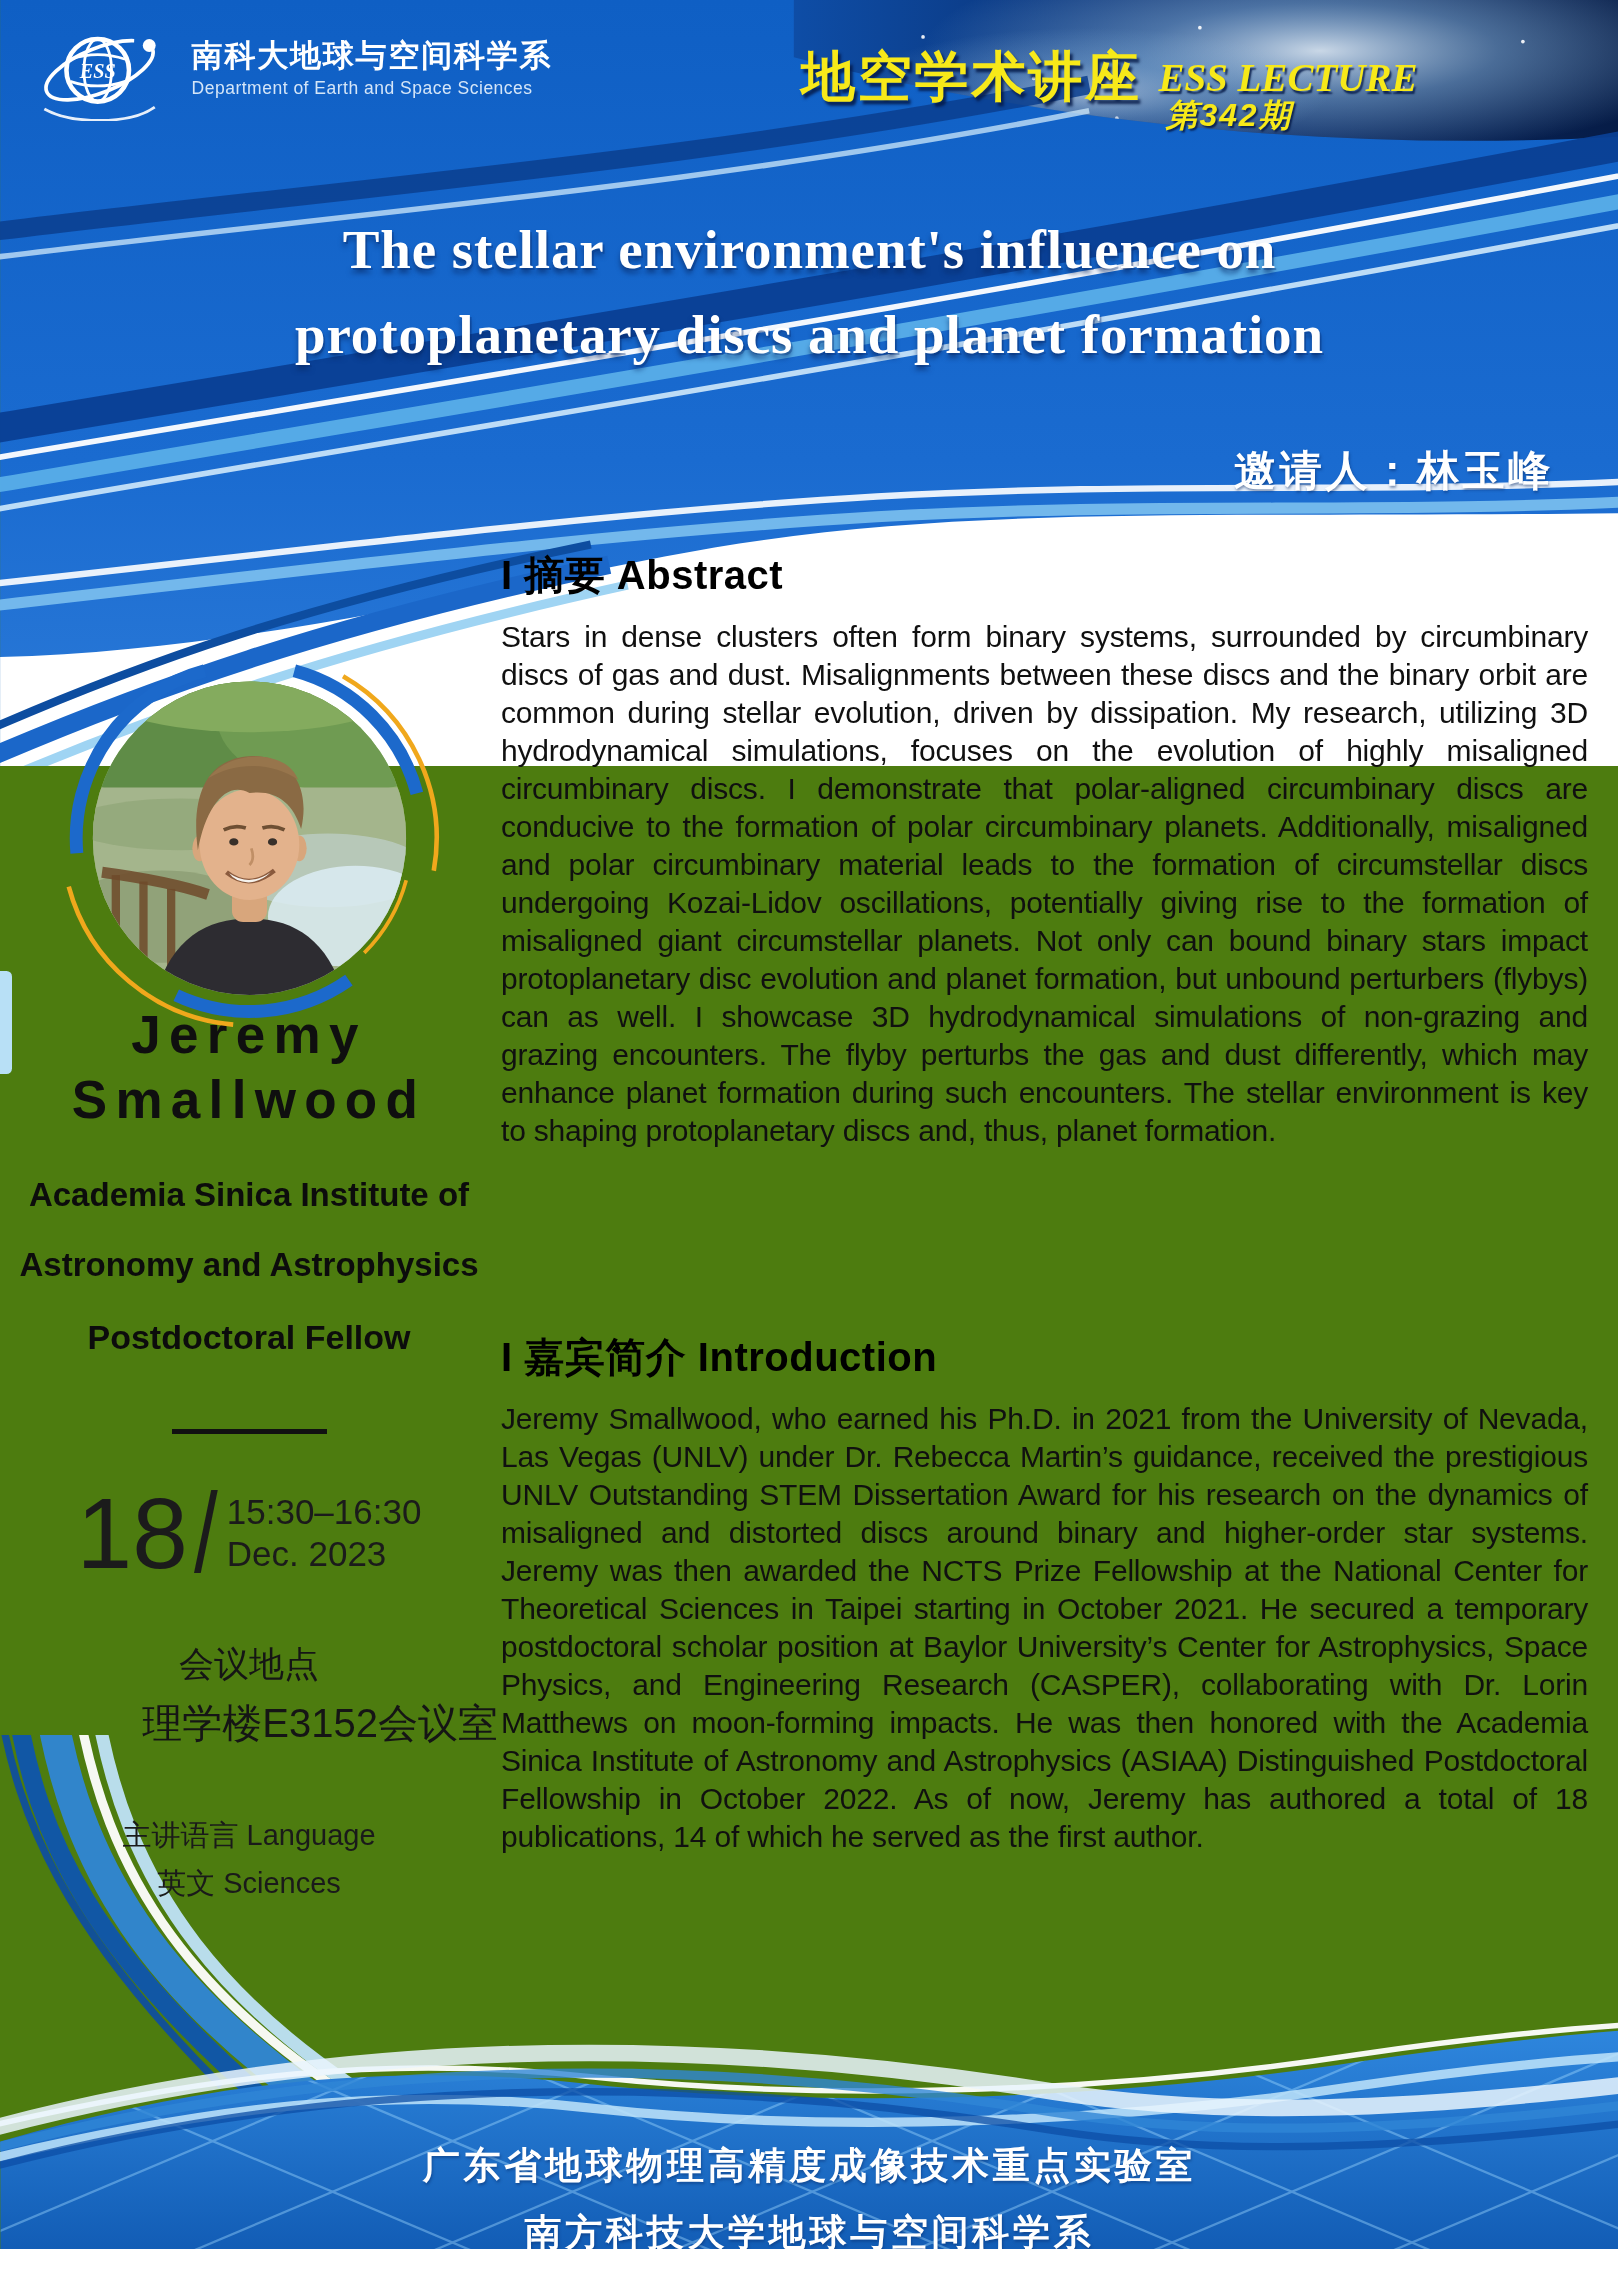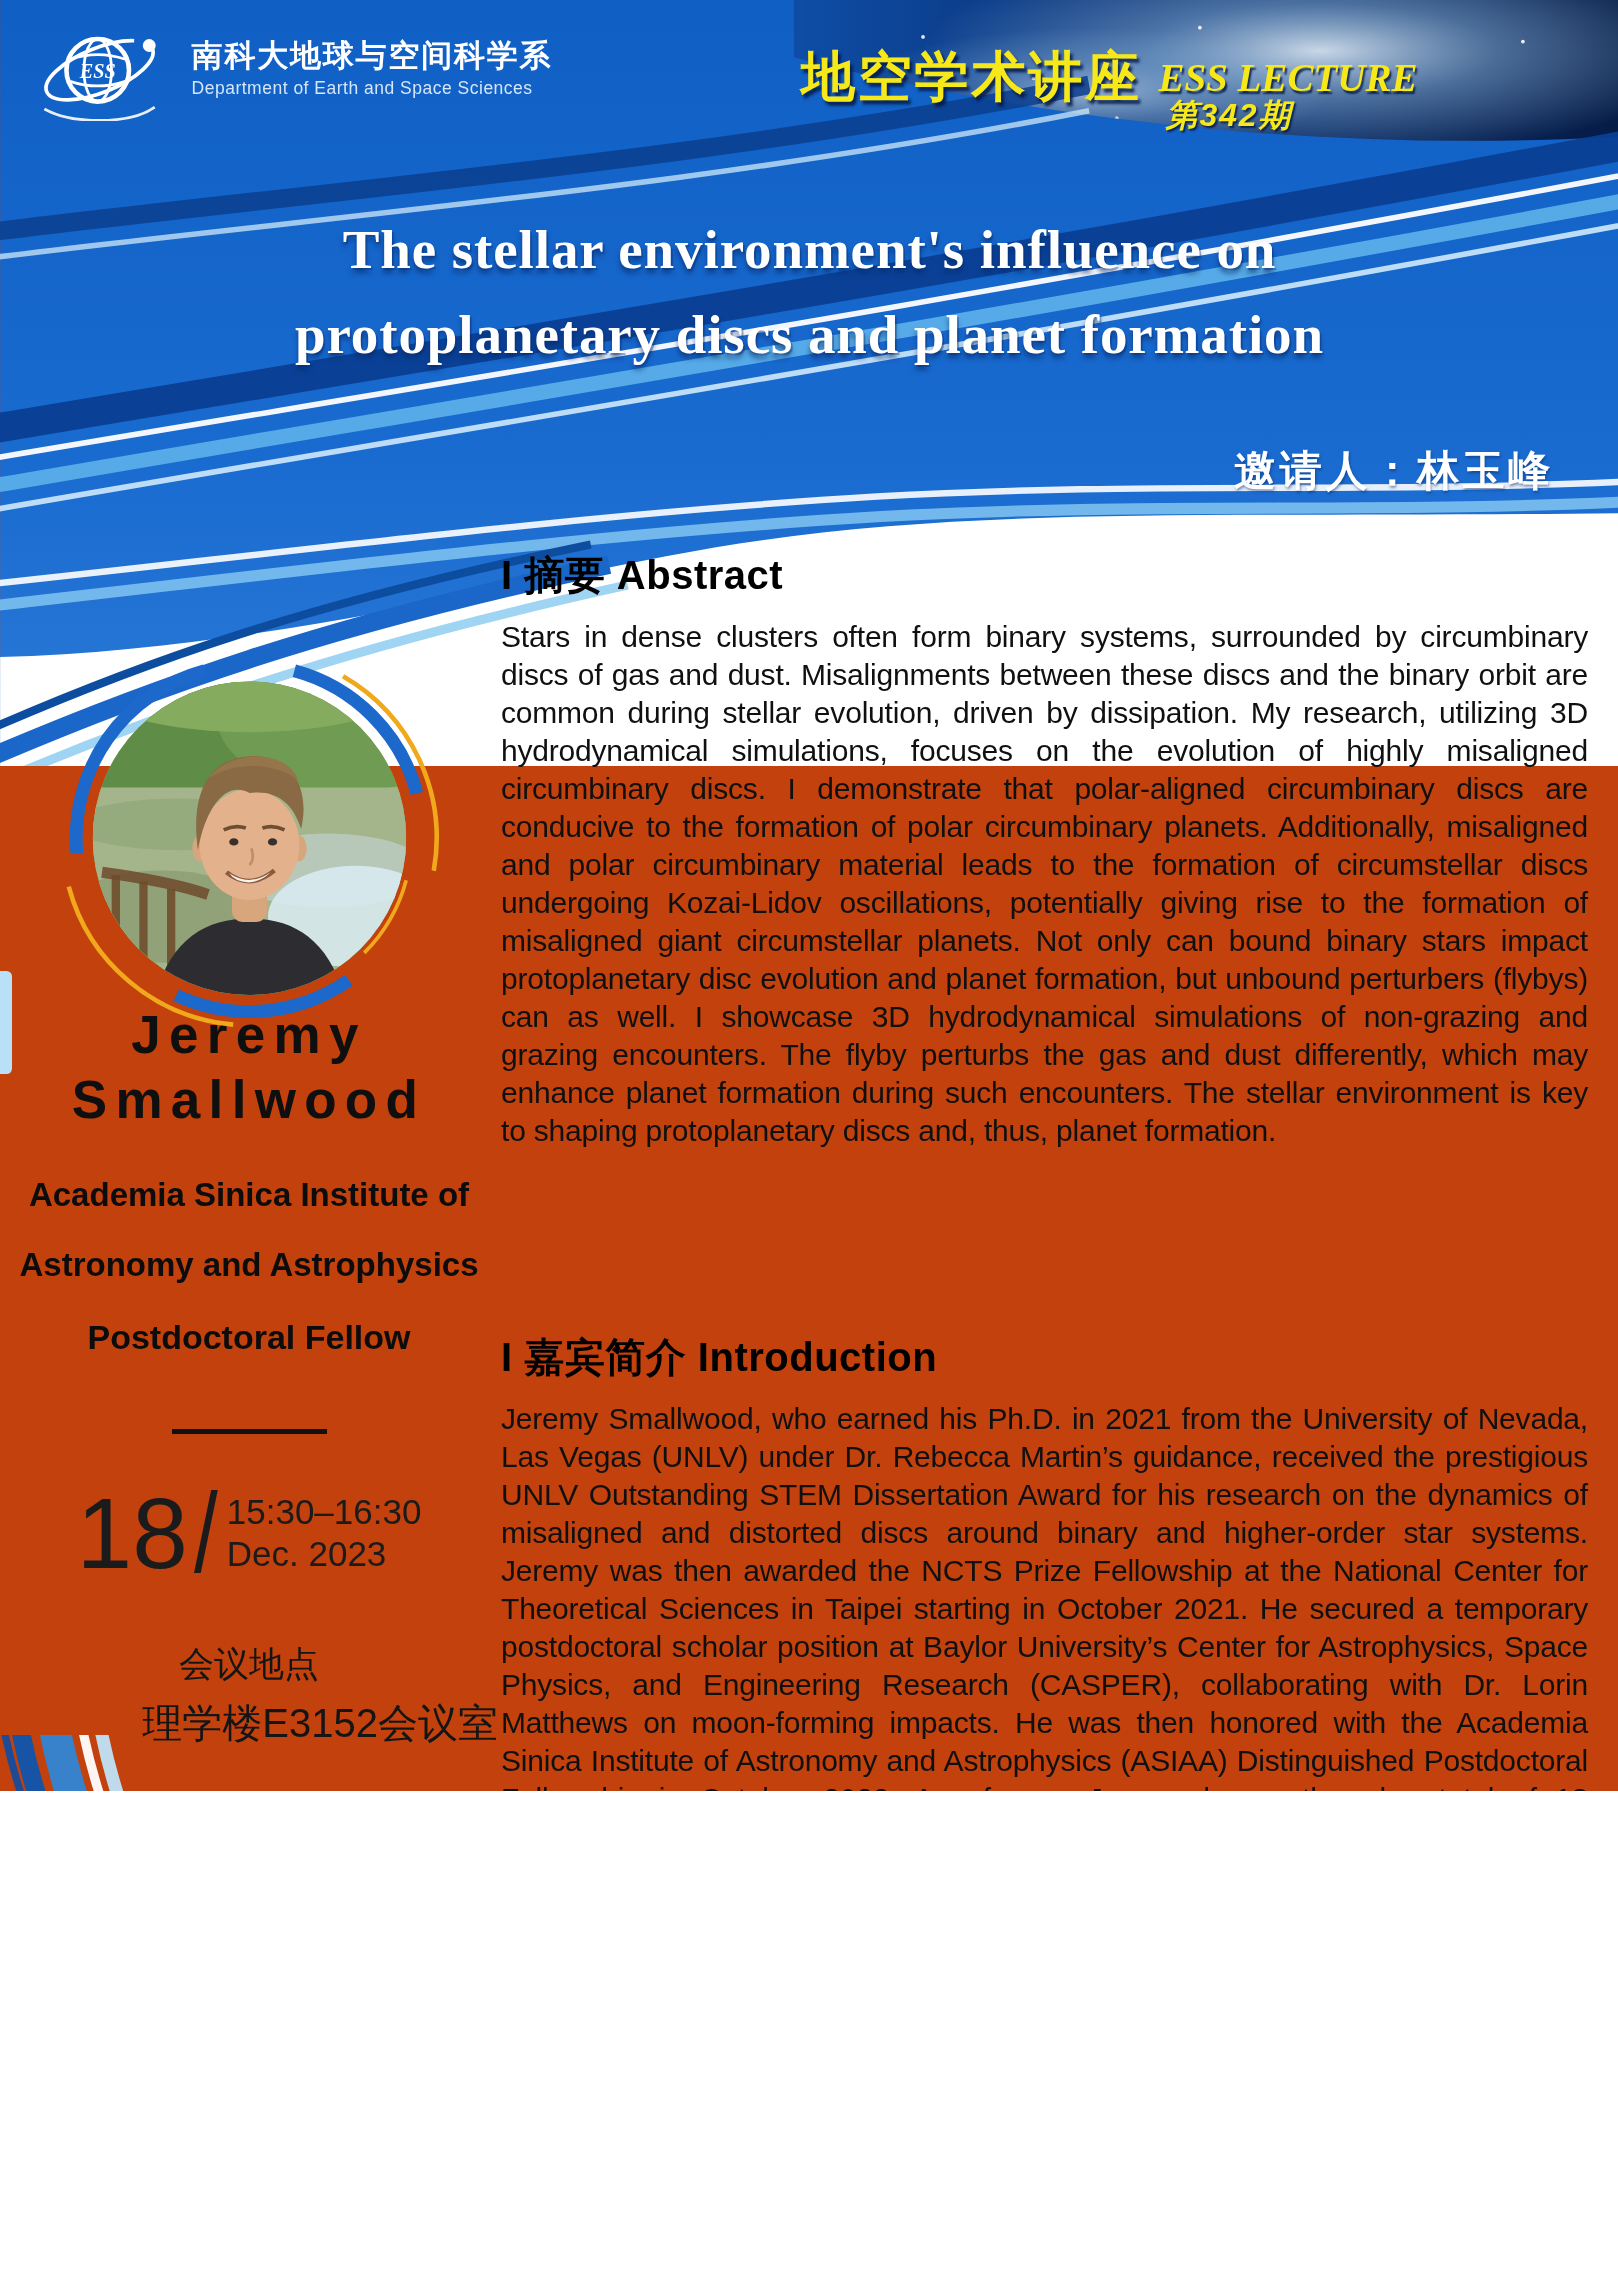--- a/index.html
+++ b/index.html
@@ -1,18 +1,18 @@
 <!DOCTYPE html>
 <html style="font-size:14.8px"><head>
 <meta charset="utf-8">
 <style>
   html,body{margin:0;padding:0;background:#ffffff;}
   .poster{
-    position:relative;width:1619px;height:1791px;overflow:hidden;
-    background:#c2410c;font-family:"Liberation Sans",sans-serif;
+    position:relative;width:1619px;height:2249px;overflow:hidden;
+    background:#4d7c0f;font-family:"Liberation Sans",sans-serif;
   }
   .abs{position:absolute;}
   svg{display:block;}
 
   
   .logo-group{left:37px;top:14.8px;display:flex;align-items:center;gap:16.6px;z-index:5;}
   .dept-zh{font-size:31px;font-weight:700;color:#ffffff;letter-spacing:1.8px;line-height:37px;}
   .dept-en{font-size:17.5px;font-weight:400;color:#d5e6f8;letter-spacing:0.5px;margin-top:4.6px;}
   .series-group{left:801px;top:48px;display:flex;align-items:flex-start;gap:16.6px;z-index:5;}
   .series-zh{font-size:54px;font-weight:700;color:#f7e919;letter-spacing:2.8px;line-height:57px;

